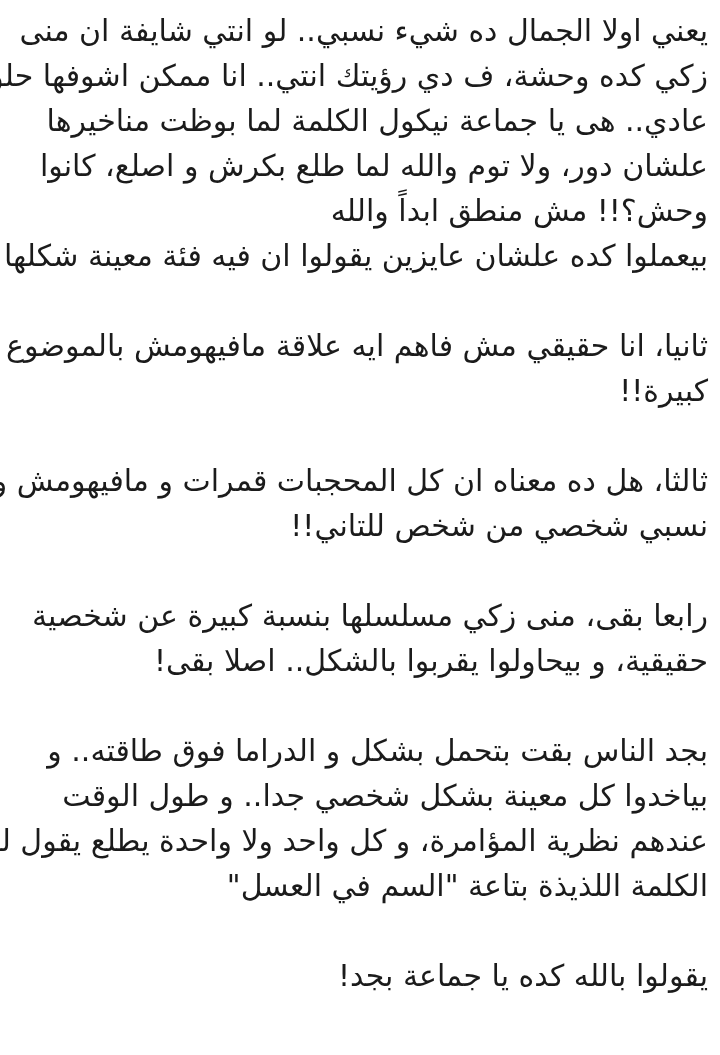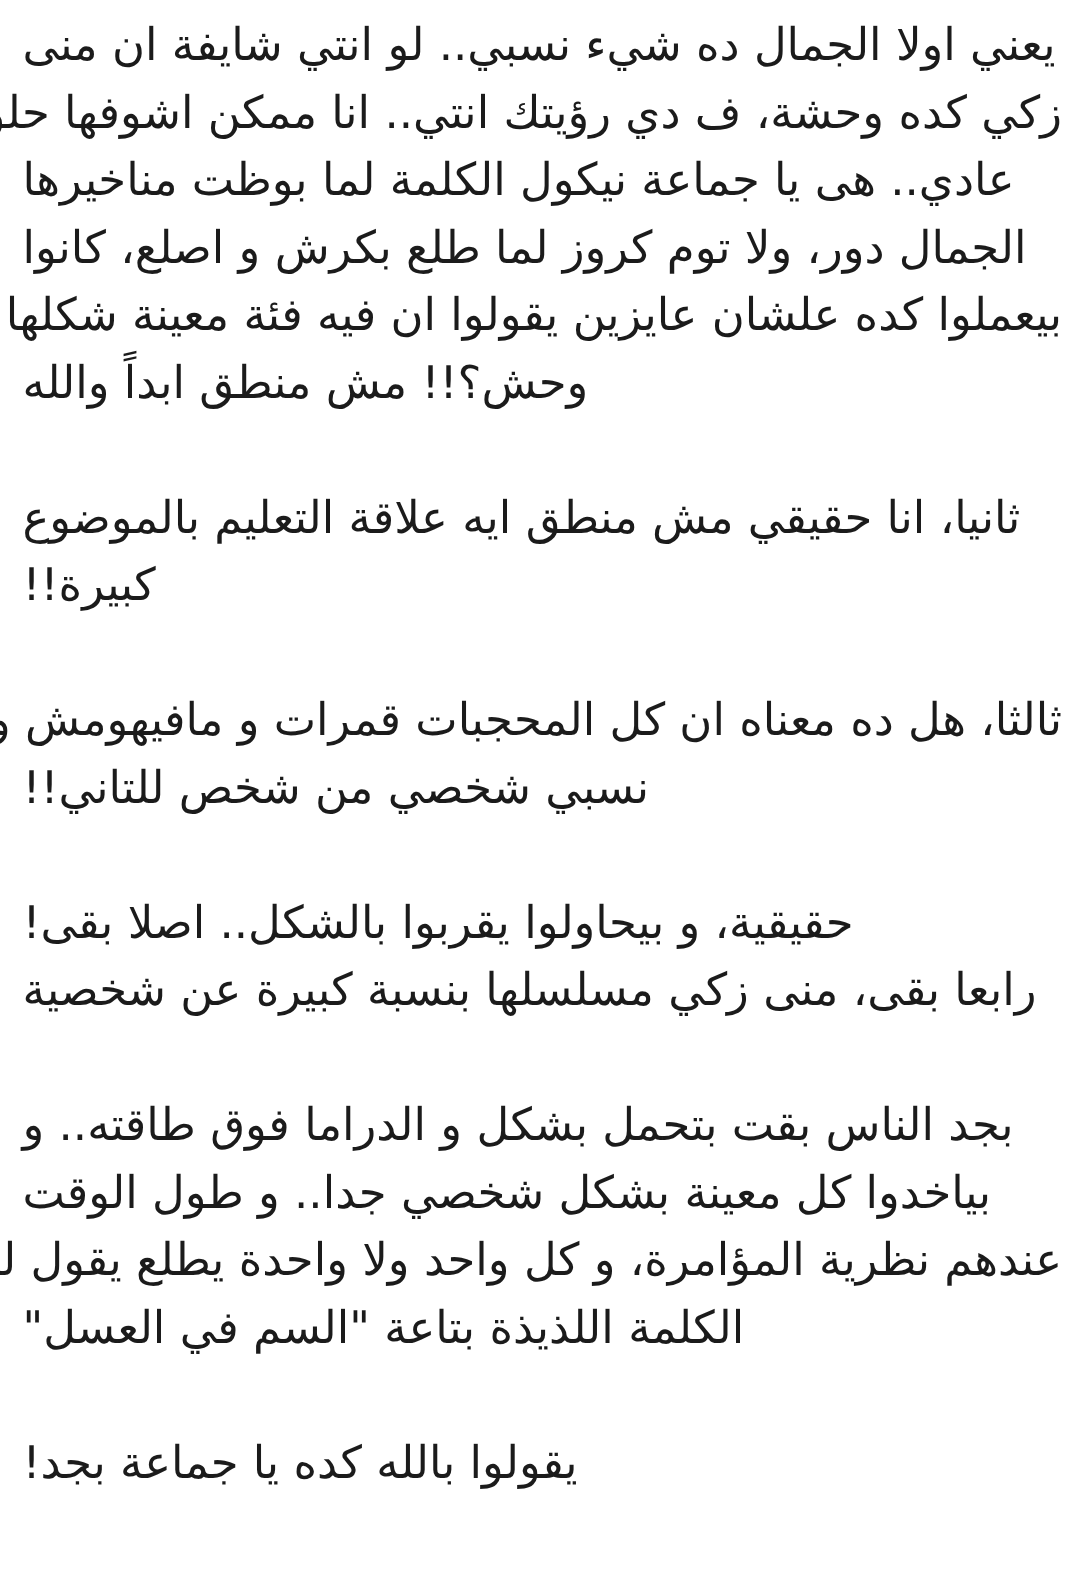--- a/index.html
+++ b/index.html
@@ -13,21 +13,21 @@
     overflow: hidden;
     font-family: "DejaVu Sans", sans-serif;
     color: #1b1b1b;
   }
   .page {
     box-sizing: border-box;
     width: 720px;
     height: 1055px;
     padding: 8px 12px 0 15px;
     direction: rtl;
-    text-align: left;
+    text-align: right;
     background: #ffffff;
   }
   .para {
     margin: 0 0 45px 0;
     padding: 0;
   }
   .para:last-child {
     margin-bottom: 0;
   }
   .line {
@@ -40,38 +40,38 @@
 </style>
 </head>
 <body>
 
 <main class="page">
 
   <section class="para">
     <div class="line">يعني اولا الجمال ده شيء نسبي.. لو انتي شايفة ان منى</div>
     <div class="line">زكي كده وحشة، ف دي رؤيتك انتي.. انا ممكن اشوفها حلوة</div>
     <div class="line">عادي.. هى يا جماعة نيكول الكلمة لما بوظت مناخيرها</div>
-    <div class="line">الجمال دور، ولا توم كروز لما طلع بكرش و اصلع، كانوا</div>
+    <div class="line">علشان دور، ولا توم والله لما طلع بكرش و اصلع، كانوا</div>
+    <div class="line">وحش؟!! مش منطق ابداً والله</div>
     <div class="line">بيعملوا كده علشان عايزين يقولوا ان فيه فئة معينة شكلها</div>
-    <div class="line">وحش؟!! مش منطق ابداً والله</div>
   </section>
 
   <section class="para">
-    <div class="line">ثانيا، انا حقيقي مش منطق ايه علاقة التعليم بالموضوع</div>
+    <div class="line">ثانيا، انا حقيقي مش فاهم ايه علاقة مافيهومش بالموضوع</div>
     <div class="line">كبيرة!!</div>
   </section>
 
   <section class="para">
     <div class="line">ثالثا، هل ده معناه ان كل المحجبات قمرات و مافيهومش ولا</div>
     <div class="line">نسبي شخصي من شخص للتاني!!</div>
   </section>
 
   <section class="para">
+    <div class="line">رابعا بقى، منى زكي مسلسلها بنسبة كبيرة عن شخصية</div>
     <div class="line">حقيقية، و بيحاولوا يقربوا بالشكل.. اصلا بقى!</div>
-    <div class="line">رابعا بقى، منى زكي مسلسلها بنسبة كبيرة عن شخصية</div>
   </section>
 
   <section class="para">
     <div class="line">بجد الناس بقت بتحمل بشكل و الدراما فوق طاقته.. و</div>
     <div class="line">بياخدوا كل معينة بشكل شخصي جدا.. و طول الوقت</div>
     <div class="line">عندهم نظرية المؤامرة، و كل واحد ولا واحدة يطلع يقول لك</div>
     <div class="line">الكلمة اللذيذة بتاعة "السم في العسل"</div>
   </section>
 
   <section class="para">

